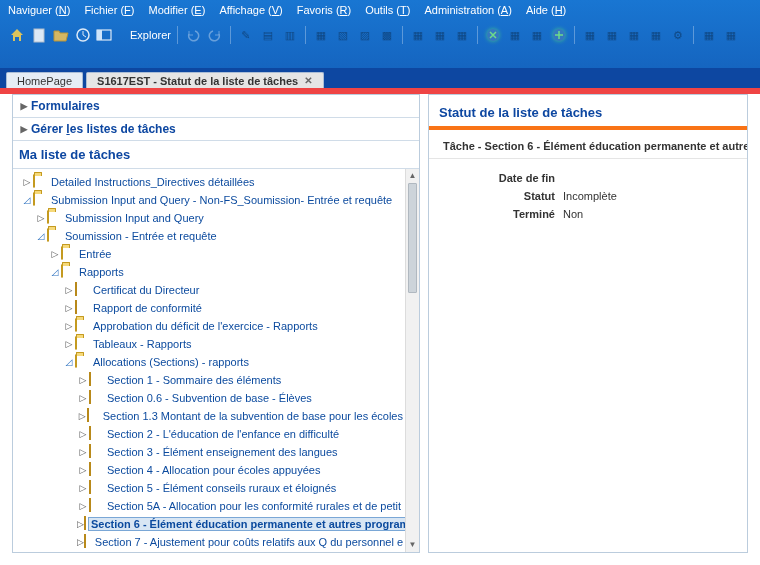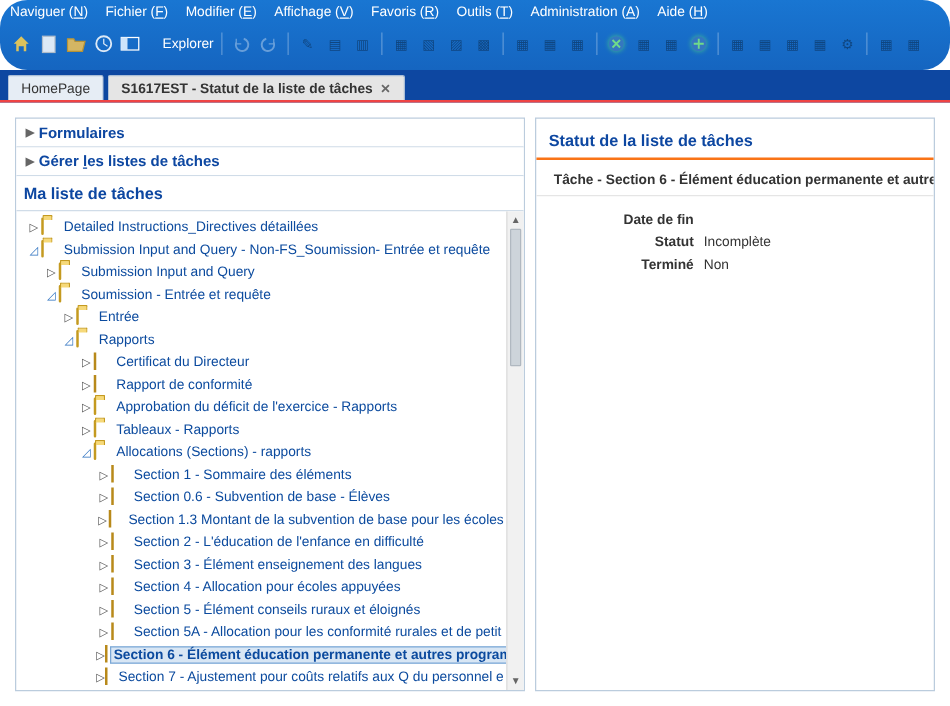--- a/index.html
+++ b/index.html
@@ -1,25 +1,25 @@
 <!DOCTYPE html>
 <html><head>
 <meta charset="utf-8">
 <style>
   * { box-sizing: border-box; margin: 0; padding: 0; }
   body { font-family: Tahoma, Arial, sans-serif; font-size: 11px; background: #fff; overflow: hidden; width: 760px; height: 565px; }
   
-  .ribbon { background: linear-gradient(#1976d2, #1565c0); height: 56px; border-radius: 22px; }
+  .ribbon { background: linear-gradient(#1976d2, #1565c0); height: 68px; }
   .menubar { display: flex; gap: 14px; padding: 4px 8px; color: #fff; font-size: 11px; }
   .menubar span u { text-decoration: underline; }
   .toolbar { display: flex; align-items: center; gap: 4px; padding: 2px 8px; height: 30px; }
   .tb-icon { width: 18px; height: 18px; display: flex; align-items: center; justify-content: center; opacity: 0.85; }
   .tb-sep { width: 1px; height: 18px; background: rgba(255,255,255,0.3); margin: 0 2px; }
   
-  .tabbar { background: #0d47a1; display: flex; padding: 4px 6px 0 6px; height: 26px; border-bottom: 2px solid #ef4444; }
+  .tabbar { background: #0d47a1; display: flex; padding: 4px 6px 0 6px; height: 26px; border-bottom: 6px solid #ef4444; }
   .tab { background: #e6edf5; border: 1px solid #aabdd6; border-bottom: none; padding: 3px 10px; margin-right: 3px; border-radius: 2px 2px 0 0; color: #333; font-size: 11px; cursor: pointer; display: flex; align-items: center; gap: 6px; }
   .tab.active { background: #e5e5e5; font-weight: bold; }
   .tab-close { font-size: 10px; color: #666; }
   
   .workspace { position: absolute; top: 82px; left: 0; right: 0; bottom: 0; display: flex; }
   .left-panel { width: 408px; border: 1px solid #bcd; margin: 12px 0 12px 12px; display: flex; flex-direction: column; overflow: hidden; }
   .right-panel { flex: 1; border: 1px solid #bcd; margin: 12px 12px 12px 8px; display: flex; flex-direction: column; overflow: hidden; position: relative; }
   
   .section-head { background: #fff; border-bottom: 1px solid #d0dce8; padding: 4px 6px; font-size: 12px; font-weight: bold; color: #0d47a1; display: flex; align-items: center; }
   .section-head .tri { display: inline-block; width: 10px; text-align: center; margin-right: 2px; font-size: 9px; color: #666; }
@@ -36,21 +36,21 @@
   
   .folder-ico { background: linear-gradient(#f6d97a, #e2b338); border: 1px solid #c49a20; border-radius: 1px; width: 14px; height: 11px; position: relative; }
   .folder-ico::before { content: ''; position: absolute; top: -3px; left: 0; width: 6px; height: 3px; background: #f6d97a; border: 1px solid #c49a20; border-bottom: none; border-radius: 1px 1px 0 0; }
   .cube-ico { width: 12px; height: 12px; background: linear-gradient(135deg, #ffd966 50%, #e2b338 50%); border: 1px solid #b8891a; transform: rotate(0deg); }
   
   .vscroll { position: absolute; right: 0; top: 0; bottom: 0; width: 14px; background: #f1f1f1; border-left: 1px solid #dcdcdc; }
   .vscroll .thumb { position: absolute; left: 2px; right: 2px; top: 14px; height: 110px; background: #cdd4da; border: 1px solid #b0b8c0; border-radius: 1px; }
   .vscroll .arrow { height: 14px; text-align: center; font-size: 8px; color: #666; line-height: 14px; }
   .vscroll .arrow.bot { position: absolute; bottom: 0; left: 0; right: 0; }
   
-  .right-title { font-size: 13px; font-weight: bold; color: #0d47a1; padding: 10px 10px 6px 10px; border-bottom: 2px solid #f97316; }
+  .right-title { font-size: 13px; font-weight: bold; color: #0d47a1; padding: 10px 10px 6px 10px; border-bottom: 4px solid #f97316; }
   .right-sub { font-size: 11px; font-weight: bold; color: #333; padding: 10px 10px 6px 14px; border-bottom: 1px solid #e5e5e5; white-space: nowrap; overflow: hidden; }
   .prop-grid { padding: 10px 14px; }
   .prop-row { display: flex; height: 18px; align-items: center; }
   .prop-row .k { width: 120px; text-align: right; padding-right: 8px; font-weight: bold; color: #333; }
   .prop-row .v { color: #333; }
   
   .ind-1 { padding-left: 6px; }
   .ind-2 { padding-left: 20px; }
   .ind-3 { padding-left: 34px; }
   .ind-4 { padding-left: 48px; }

